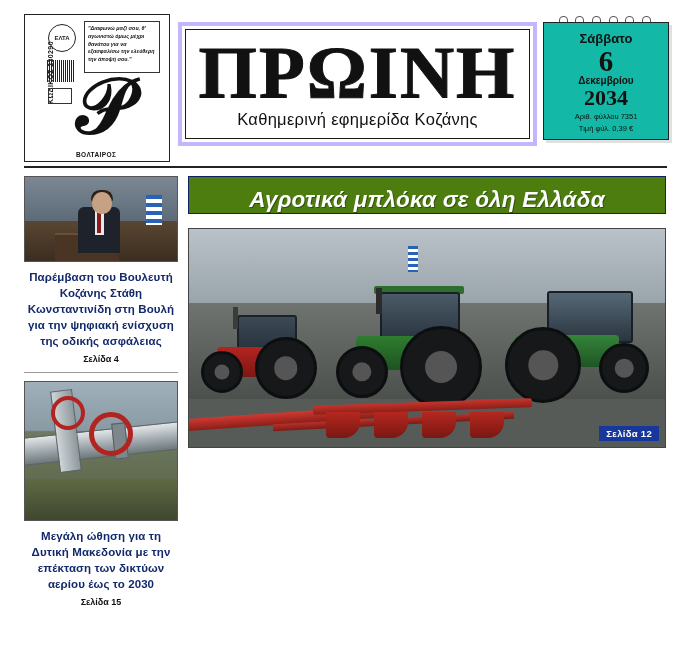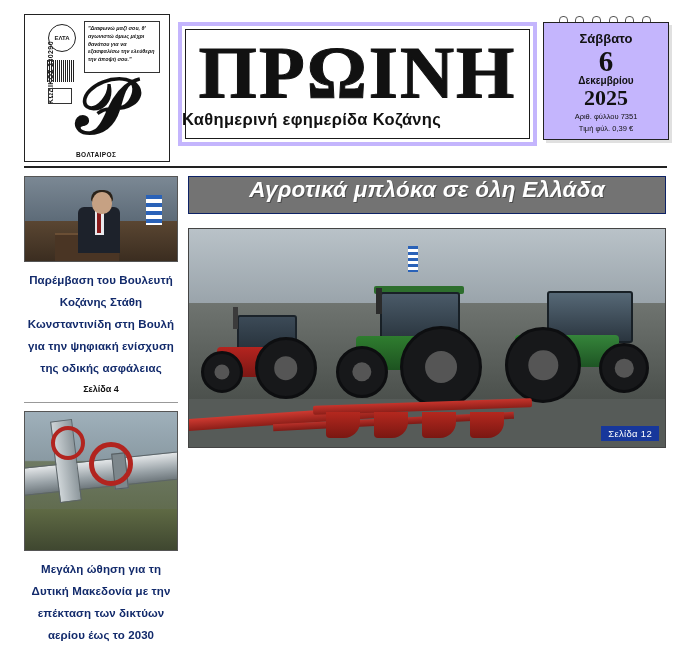--- a/index.html
+++ b/index.html
@@ -153,23 +153,23 @@
     font-family: "Liberation Serif", serif;
     font-weight: bold;
     font-size: 75px;
     line-height: 82px;
     letter-spacing: 2px;
     margin-top: 6px;
     color: #111;
     -webkit-text-stroke: 1px #111;
   }
   .paper-sub {
-    text-align: left;
+    text-align: center;
     font-family: "Liberation Sans", sans-serif;
-    font-weight: bold;
+    font-weight: normal;
     font-size: 16.5px;
     letter-spacing: .3px;
     color: #111;
     margin-top: -4px;
   }
 
   .mast-right {
     width: 126px;
     margin-top: 22px;
     margin-right: 20px;
@@ -185,21 +185,21 @@
     justify-content: space-around;
   }
   .cal-rings span {
     width: 7px; height: 14px;
     border: 1.4px solid #555;
     border-radius: 4px;
     background: #fff;
   }
   .cal-box {
     border: 1.5px solid #222;
-    background: #c4b5fd;
+    background: #14b8a6;
     padding: 8px 4px 5px;
     text-align: center;
     box-shadow: 3px 3px 0 rgba(0,0,0,.12);
     position: relative;
   }
   .cal-day-name {
     font-size: 13px;
     font-weight: bold;
     color: #111;
   }
@@ -251,21 +251,21 @@
     border: 1px solid #555;
     box-sizing: border-box;
     overflow: hidden;
     position: relative;
     background: #2f3a46;
   }
   .lc-caption {
     text-align: center;
     font-weight: bold;
     font-size: 11.5px;
-    line-height: 22px;
+    line-height: 16px;
     color: #122a6b;
     margin-top: 7px;
     letter-spacing: .1px;
   }
   .lc-page {
     text-align: center;
     font-size: 9px;
     font-weight: bold;
     color: #111;
     margin-top: 5px;
@@ -308,25 +308,25 @@
   .pipe-ground { position:absolute; left:0; bottom:0; width:100%; height:30%; background:linear-gradient(180deg,#5f6a44,#3f4730); }
 
   
   .main-right {
     position: absolute;
     left: 188px;
     top: 176px;
     width: 478px;
   }
   .banner {
-    background: #737373;
+    background: #4d7c0f;
     border: 1px solid #0d2266;
     height: 36px;
     display: flex;
-    align-items: flex-start;
+    align-items: flex-end;
     justify-content: center;
   }
   .banner-text {
     color: #ffffff;
     font-weight: bold;
     font-style: italic;
     font-size: 22.5px;
     letter-spacing: .2px;
     text-shadow: 1px 1px 0 rgba(0,0,0,.35);
   }
@@ -396,21 +396,21 @@
   .red-pipe { position:absolute; left:-4%; bottom:10%; width:44%; height:12px; background:linear-gradient(180deg,#cf3a31,#8b1e18); transform:rotate(-4deg); border-radius:3px; }
   .flags { position:absolute; left:46%; top:8%; width:10px; height:26px; background:repeating-linear-gradient(180deg,#2a62b8 0 3px,#fff 3px 6px); }
 
   .page-badge {
     position: absolute;
     right: 6px;
     bottom: 6px;
     background: #17379b;
     color: #fff;
     font-size: 9.5px;
-    font-weight: normal;
+    font-weight: bold;
     padding: 2px 7px;
     letter-spacing: .3px;
   }
 </style>
 </head>
 <body>
 
 <div class="page">
 
   <div class="masthead">
@@ -443,21 +443,21 @@
           <span></span>
           <span></span>
           <span></span>
           <span></span>
           <span></span>
       </div>
       <div class="cal-box">
         <div class="cal-day-name">Σάββατο</div>
         <div class="cal-daynum">6</div>
         <div class="cal-month">Δεκεμβρίου</div>
-        <div class="cal-year">2025</div>
+        <div class="cal-year">2034</div>
         <div class="cal-meta">Αριθ. φύλλου 7351</div>
         <div class="cal-meta">Τιμή φύλ. 0,39 €</div>
       </div>
     </div>
   </div>
 
   <div class="mast-rule"></div>
 
   <div class="left-col">
 

